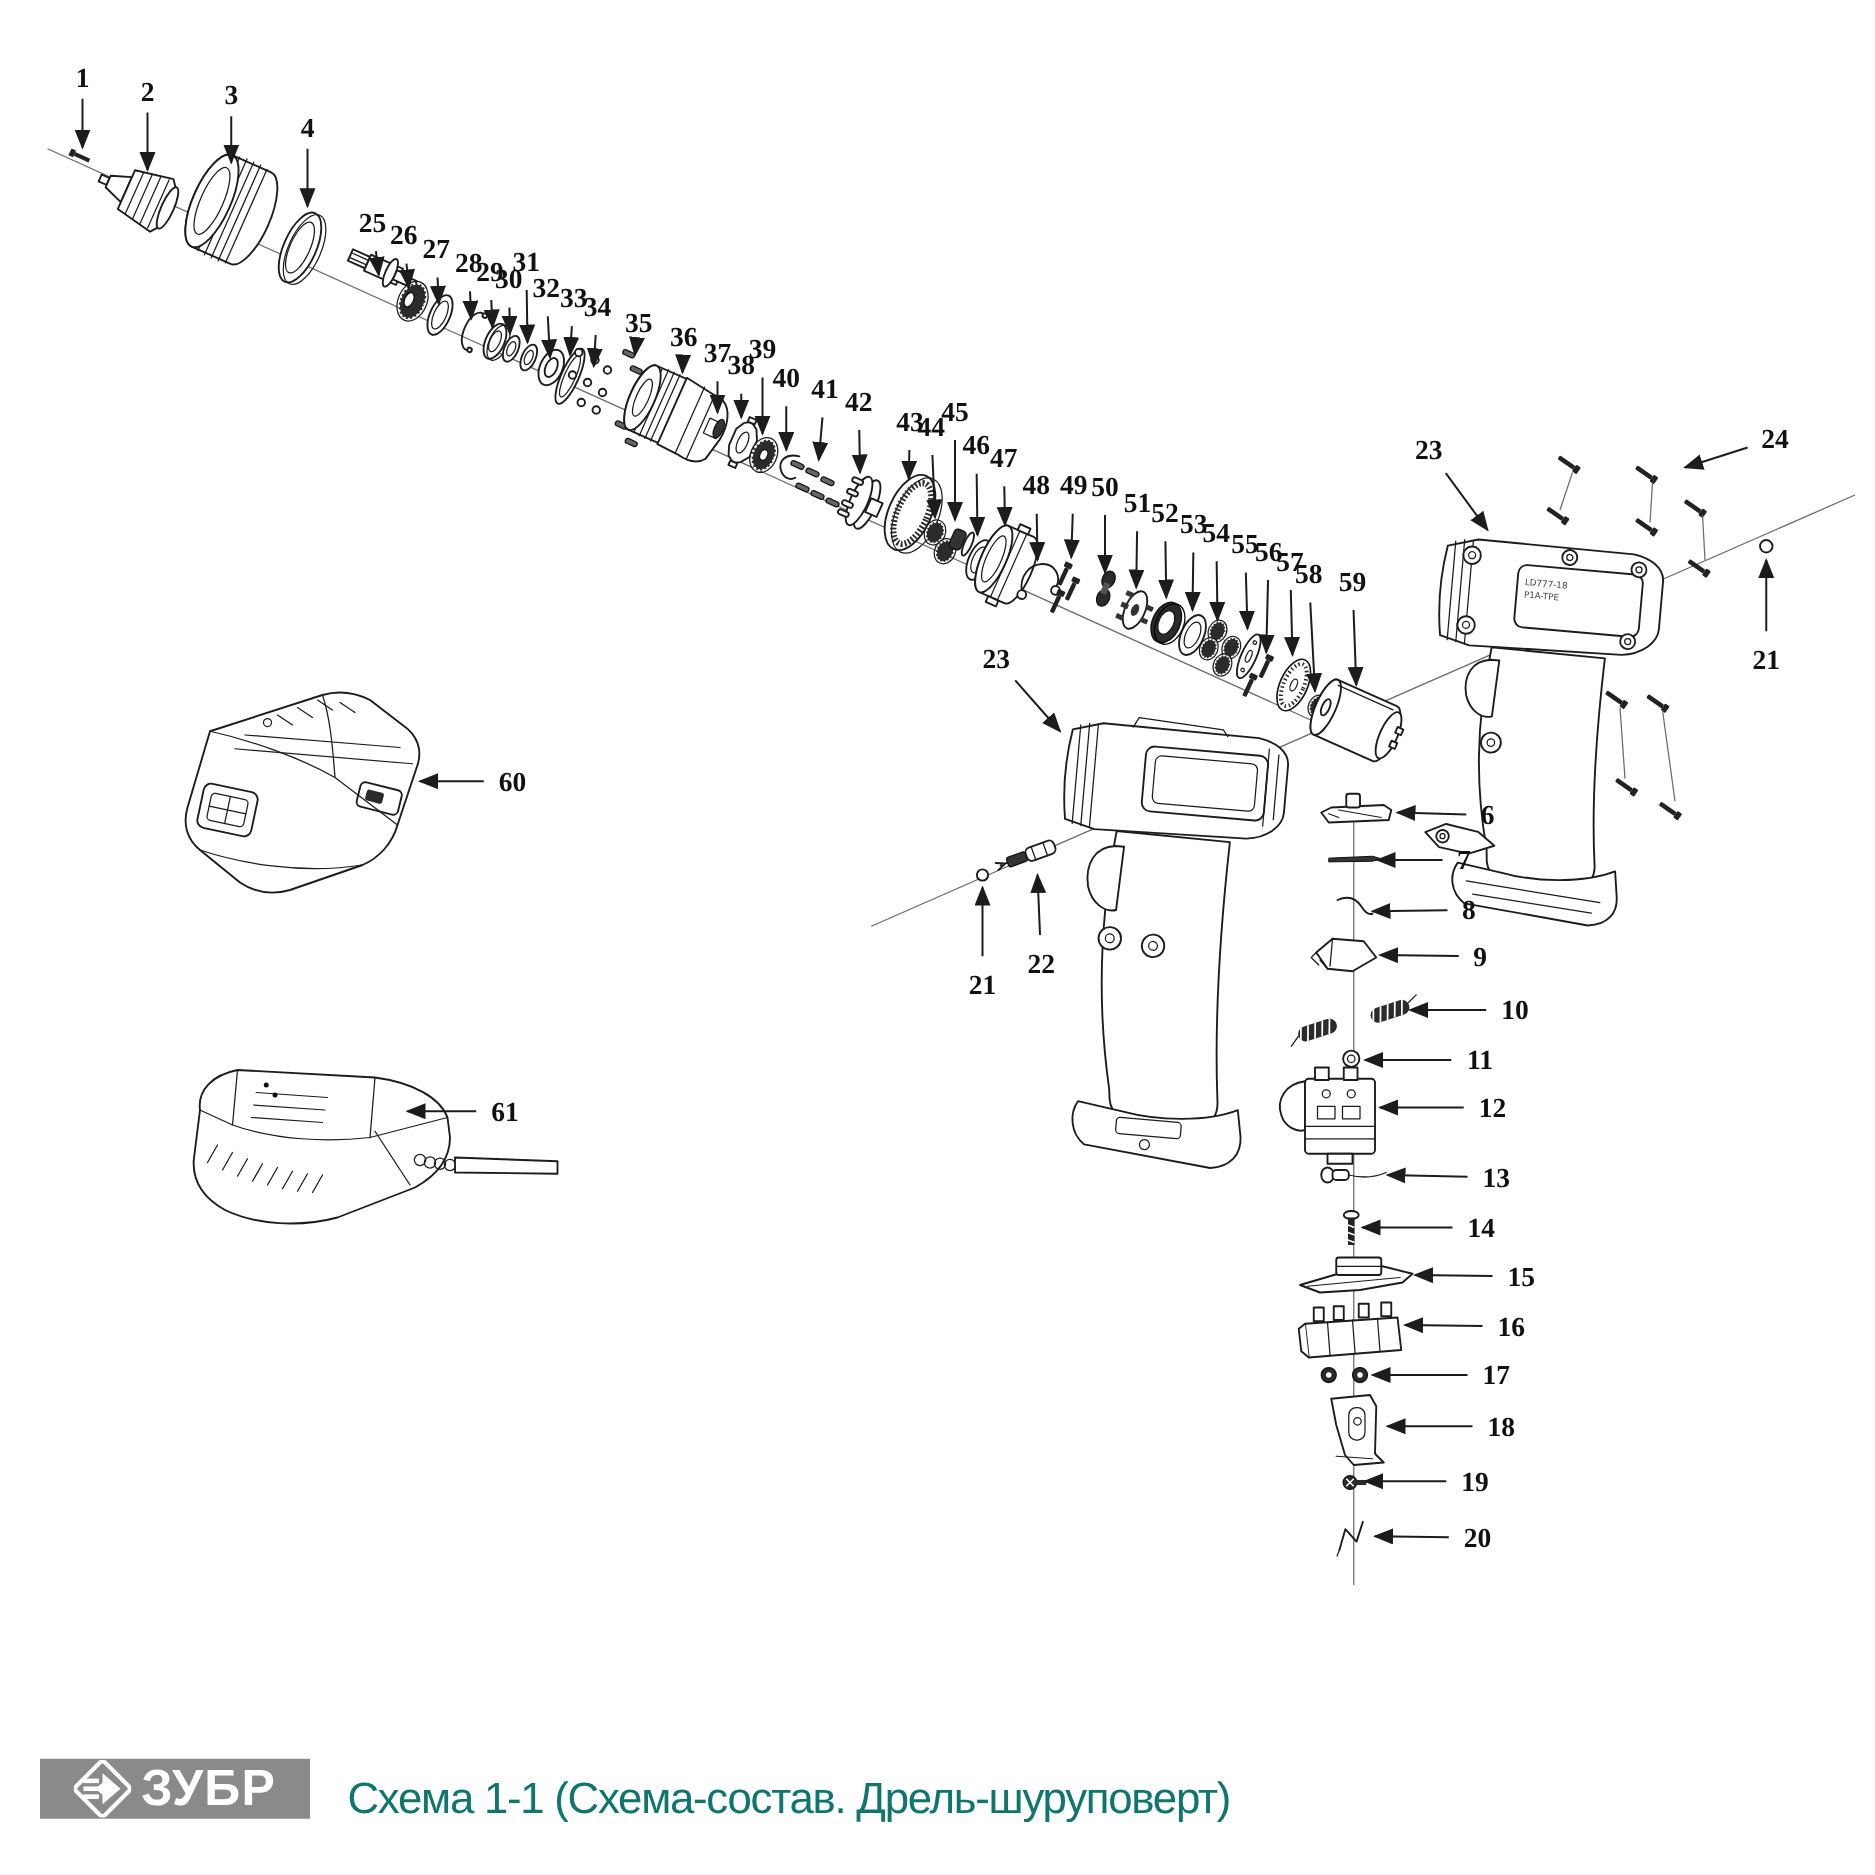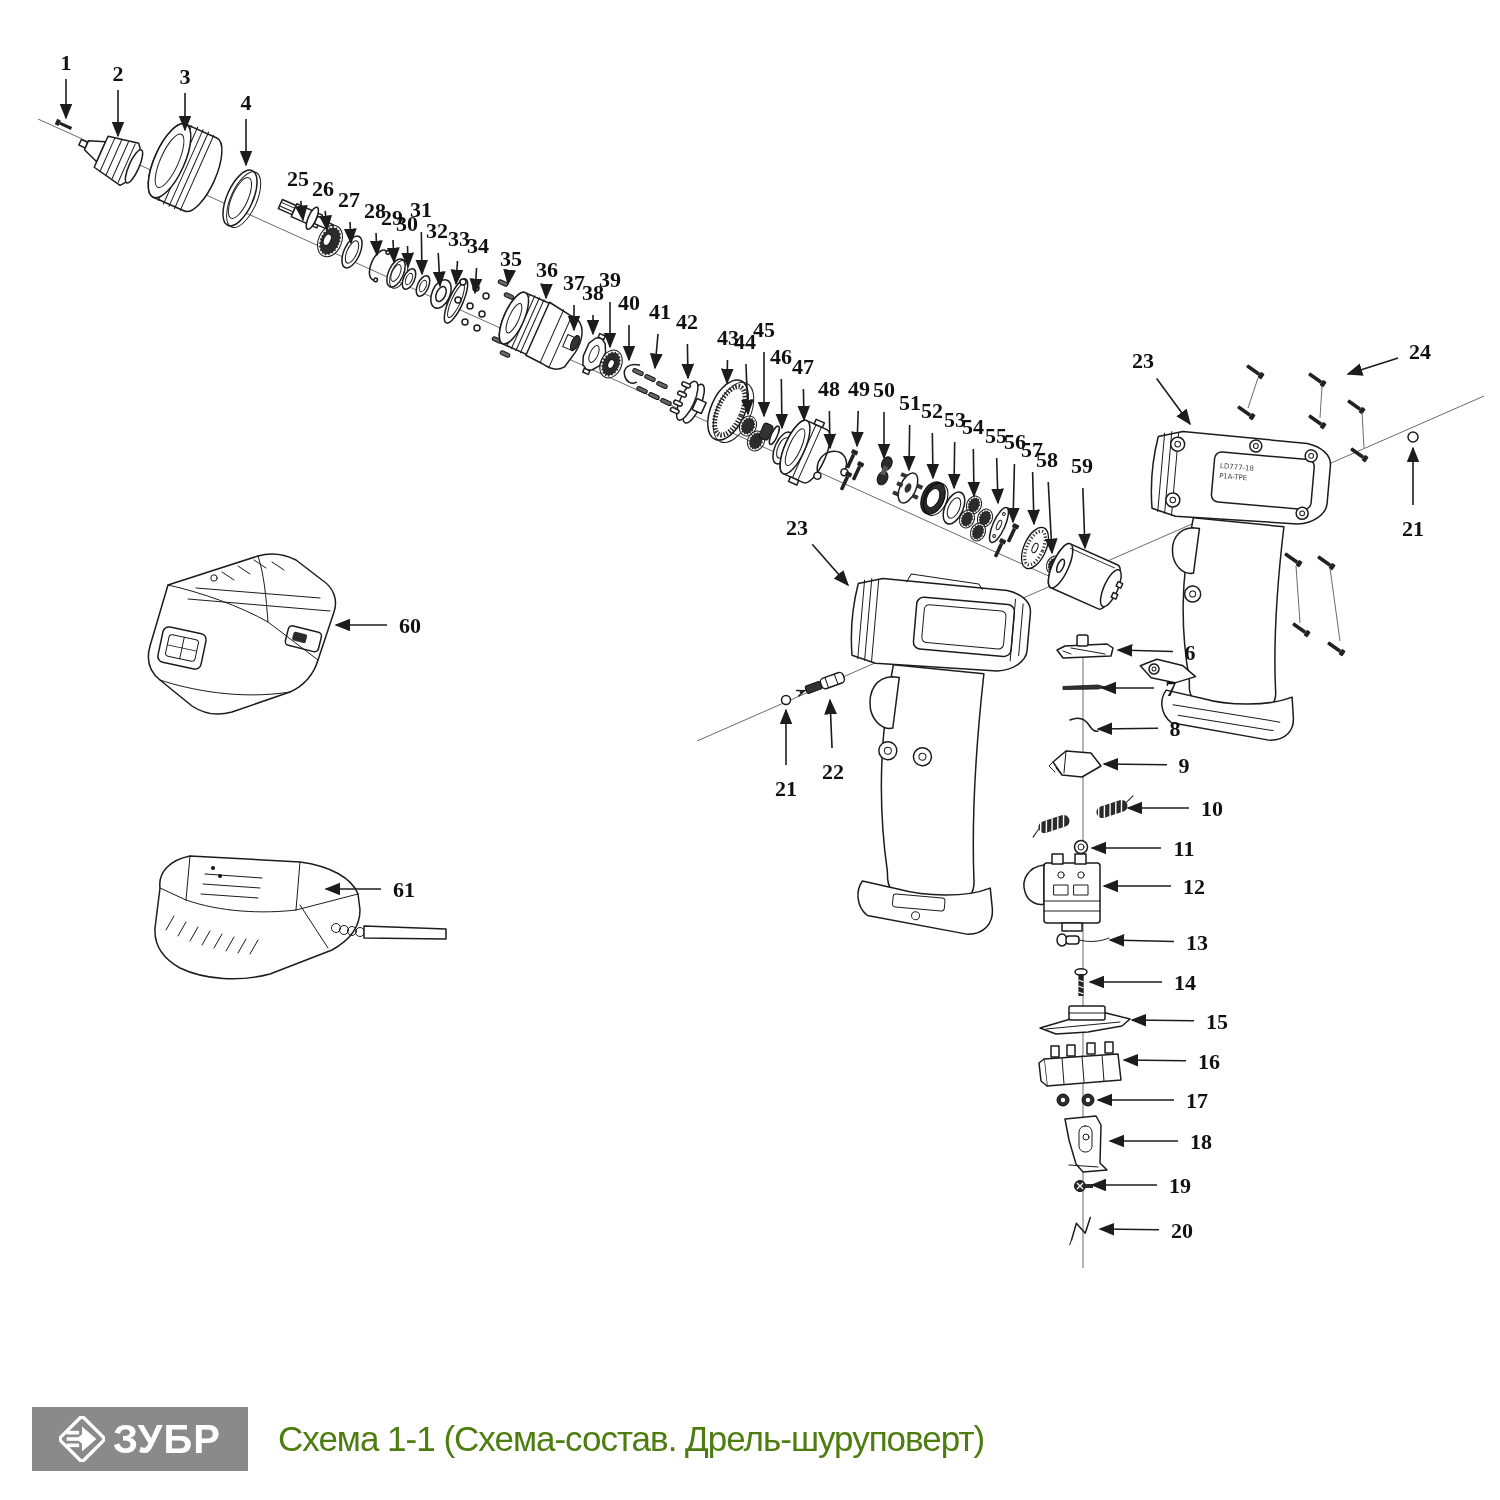--- a/index.html
+++ b/index.html
@@ -6,28 +6,28 @@
   .stage{position:relative;width:1500px;height:1500px;background:#fff;overflow:hidden;
          font-family:"Liberation Sans",sans-serif;}
   svg text.lbl{font-family:"Liberation Serif",serif;font-weight:bold;font-size:22px;fill:#111;}
   svg .ln{fill:none;stroke:#1c1c1c;stroke-width:1.5;stroke-linecap:round;stroke-linejoin:round;}
   svg .thin{stroke-width:1;}
   svg .fw{fill:#ffffff;stroke:#1c1c1c;stroke-width:1.5;stroke-linejoin:round;}
   svg .axis{stroke:#6b6b6b;stroke-width:1;fill:none;}
   svg .leader{stroke:#1c1c1c;stroke-width:1.6;fill:none;}
   svg .mark{font-family:"DejaVu Sans",sans-serif;font-size:7px;fill:#444;}
   .footer{position:absolute;left:0;top:1395px;width:1500px;height:90px;background:#fff;}
-  .logo-box{position:absolute;left:32px;top:12px;width:216px;height:64px;display:flex;
+  .logo-box{position:absolute;left:32px;top:12px;width:216px;height:48px;display:flex;
             align-items:center;justify-content:center;gap:8px;}
   .logo-text{color:#fff;font-weight:bold;font-size:40px;letter-spacing:1px;
              font-family:"Liberation Sans",sans-serif;transform:scaleY(1.02);}
   .title{position:absolute;left:268px;top:14px;height:60px;display:flex;align-items:center;
          white-space:nowrap;color:#111;}
   .title .model{font-weight:bold;font-size:37px;letter-spacing:-1px;}
-  .title .subtitle{font-weight:normal;font-size:35px;letter-spacing:-1px;color:#4d7c0f;margin-left:10px;}
+  .title .subtitle{font-weight:normal;font-size:35px;letter-spacing:-1px;color:#0f766e;margin-left:10px;}
 </style>
 </head>
 <body>
 
 <div class="stage">
 <svg id="art" width="1500" height="1500" viewBox="0 0 1500 1500">
   <defs>
     <marker id="arr" markerWidth="11" markerHeight="9" refX="9" refY="4" orient="auto">
       <path d="M0,0 L10,4 L0,8 Z" fill="#1c1c1c"></path>
     </marker>

